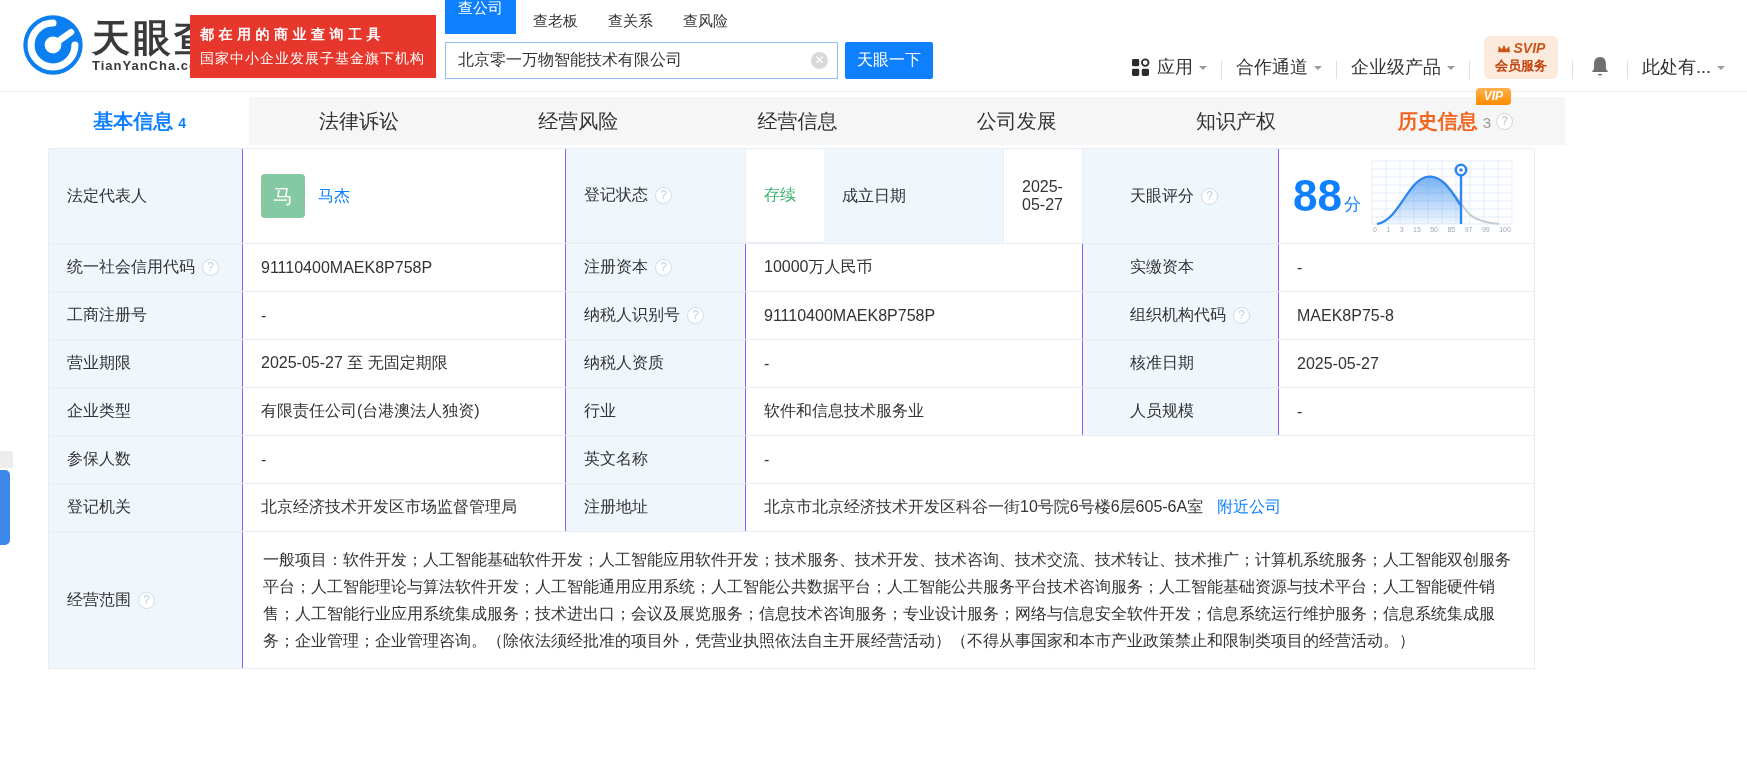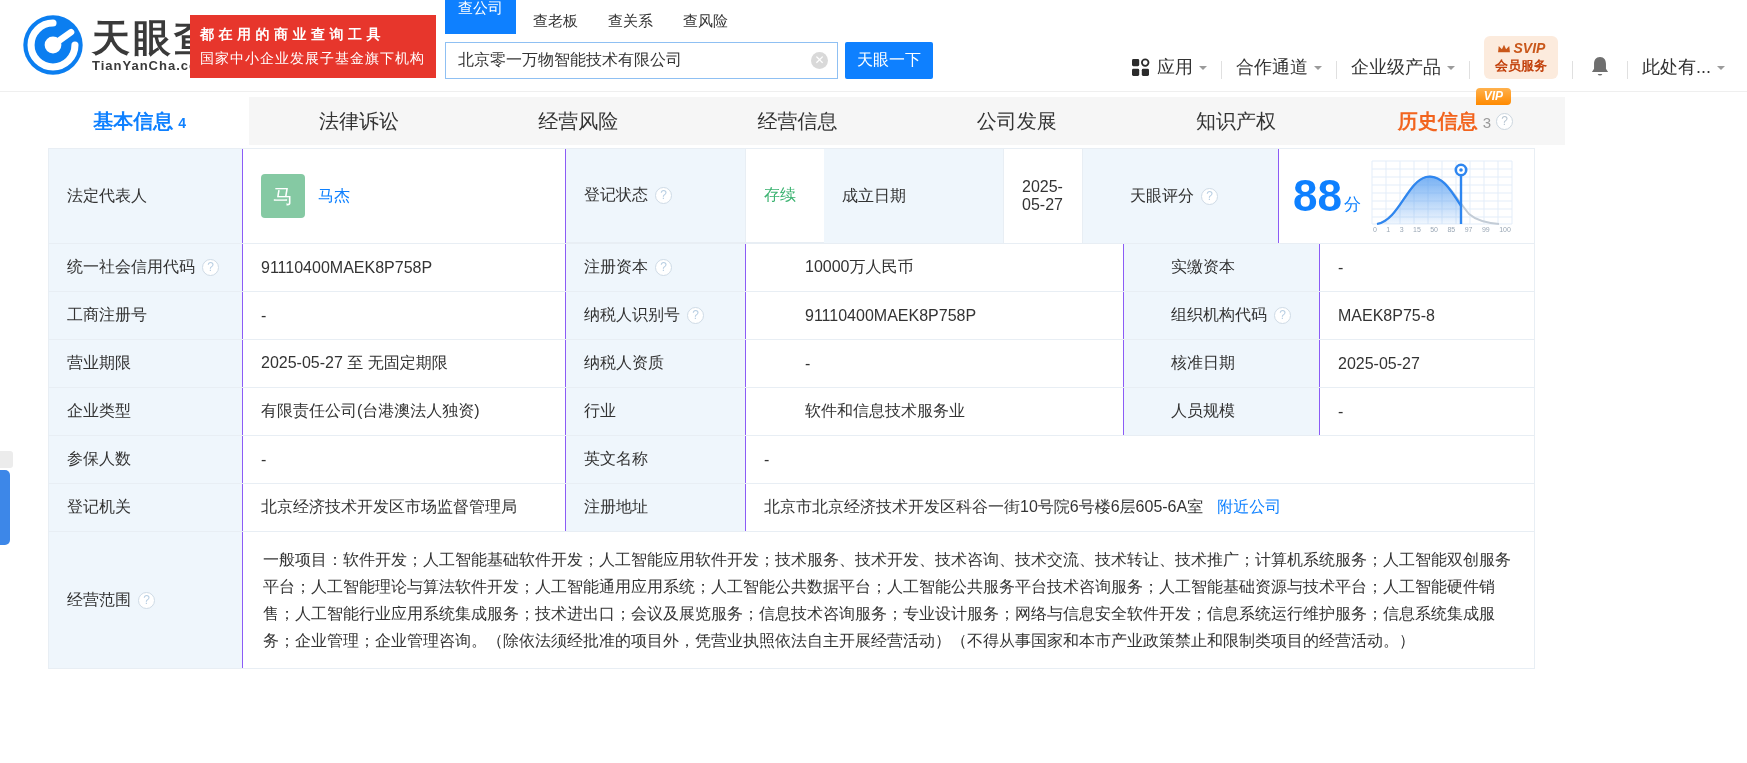--- a/index.html
+++ b/index.html
@@ -48,21 +48,21 @@
   .qmark { display:inline-block; width:17px; height:17px; border:1px solid #ccd6df; border-radius:50%; color:#b9c6d2; font-size:12px; line-height:15px; text-align:center; margin-left:5px; background:#fff; }
   .vipbadge { position:absolute; top:-9px; right:54px; background:linear-gradient(180deg,#ffb14d,#ff8a00); color:#fff; font-size:12px; font-weight:bold; font-style:italic; padding:1px 8px 2px; border-radius:4px 4px 4px 0; }
 
   
   .itable { position:absolute; top:148px; left:48px; width:1487px; border:1px solid #e8eef4; border-bottom:none; }
   .trow { display:flex; border-bottom:1px solid #e8eef4; }
   .cell { display:flex; align-items:center; padding:0 18px; font-size:16px; min-height:47px; border-right:1px solid #8b5cf6; }
   .cell:last-child { border-right:none; }
   .lab { background:#eff6fc; color:#333; }
   .val { background:#fff; color:#333; }
-  .w-l1{width:194px;} .w-v1{width:323px;} .w-l2{width:180px;} .w-v2{width:337px;margin-left:41px;} .w-l3{width:196px;padding-left:47px;} .w-v3{width:257px;flex:1;}
+  .w-l1{width:194px;} .w-v1{width:323px;} .w-l2{width:180px;} .w-v2{width:337px;} .w-l3{width:196px;padding-left:47px;} .w-v3{width:257px;flex:1;}
   .w-span{width:790px;flex:1;} .w-full{width:1293px;flex:1;}
   .h94 { height:94px; }
   .midcol { width:517px; display:flex; flex-direction:row; border-right:1px solid #e8eef4; }
   .midrow { display:flex; flex:1; }
   .midrow.first { border-bottom:1px solid #e8eef4; }
   .midrow .lab { width:180px; border-right:1px solid #e8eef4; }
   .midrow .val { flex:1; border-right:none; }
   .avatar { width:44px; height:44px; border-radius:4px; background:#85c9a3; color:#fff; font-size:20px; display:flex; align-items:center; justify-content:center; margin-right:13px; }
   .link { color:#0e80ff; cursor:pointer; text-decoration:none; }
   .green { color:#3cb371; }

